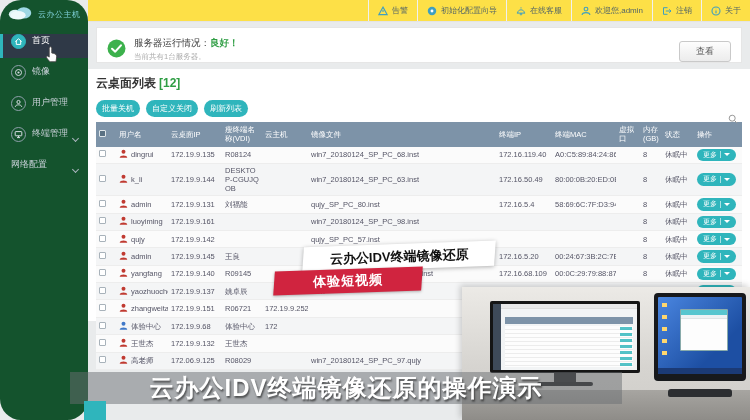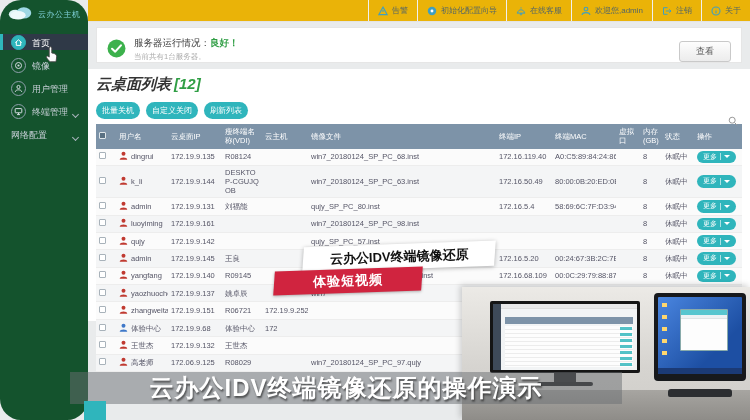--- a/index.html
+++ b/index.html
@@ -4,44 +4,44 @@
 <style>
   * { margin:0; padding:0; box-sizing:border-box; }
   body { font-family:"Liberation Sans","DejaVu Sans",sans-serif; background:#555; }
   .stage { position:relative; width:750px; height:420px; overflow:hidden; background:#e9ebec; }
 
   
   .sidebar { position:absolute; left:0; top:0; bottom:0; width:88px; background:#14532d; z-index:10;border-radius:21px; }
   .logo { height:28px; display:flex; align-items:center; padding-left:7px; gap:3px; }
   .logo-text { color:#7fd0d8; font-size:8px; letter-spacing:.5px; }
   .side-nav { margin-top:6px; }
-  .side-item { position:relative; display:flex; align-items:flex-end; gap:6px; padding-left:11px; height:16px; margin-bottom:7px; color:#c6cfd6; font-size:9px; cursor:pointer; }
+  .side-item { position:relative; display:flex; align-items:flex-start; gap:6px; padding-left:11px; height:24px; margin-bottom:7px; color:#c6cfd6; font-size:9px; cursor:pointer; }
   .side-item.active { background:#2f3947; border-left:3px solid #2fb5bc; padding-left:8px; color:#fff; }
   .side-icon { width:15px; height:15px; border:1px solid #8fa0ac; border-radius:50%; display:flex; align-items:center; justify-content:center; flex:0 0 auto; color:#d6dde2; }
   .side-item.active .side-icon { background:#2fb5bc; border-color:#2fb5bc; color:#fff; }
   .side-icon svg { stroke:currentColor; }
   .chev { display:none; position:absolute; right:10px; top:9px; width:5px; height:5px; border-right:1px solid #aab4bd; border-bottom:1px solid #aab4bd; transform:rotate(45deg); }
   .side-item.expandable .chev { display:block; }
   .hand { position:absolute; left:44px; top:46px; z-index:20; }
 
   
   .main { position:absolute; left:88px; right:0; top:0; bottom:0; background:#e9ebec; }
-  .topbar { height:22px; background:#eab308; border-bottom:1px solid #e4e4e4; display:flex; justify-content:flex-end; align-items:stretch; }
+  .topbar { height:22px; background:#fde047; border-bottom:1px solid #e4e4e4; display:flex; justify-content:flex-end; align-items:stretch; }
   .top-item { display:flex; align-items:center; gap:4px; padding:0 9px; border-left:1px solid #f0f0f0; font-size:8px; color:#566; cursor:pointer; }
   .top-item svg { display:block; }
 
   .status-strip { padding:5px 8px 4px; }
   .status-card { background:#fff; border:1px solid #e6e6e6; height:36px; display:flex; align-items:flex-end; padding:0 10px; gap:8px; }
   .status-line1 { font-size:9.5px; color:#444; }
   .good { color:#2f9e44; font-weight:bold; }
   .status-sub { font-size:7.5px; color:#aaa; margin-top:2px; }
   .view-btn { margin-left:auto; background:linear-gradient(#fdfdfd,#ececec); border:1px solid #c9c9c9; border-radius:3px; color:#555; font-size:9px; padding:3px 16px; cursor:pointer; }
 
   .content { background:#fff; margin-top:2px; padding:4px 8px 10px; height:252px; }
-  .list-title { font-size:15px; font-weight:bold; color:#333; margin:2px 0 5px;font-style:italic; }
+  .list-title { font-size:12px; font-weight:bold; color:#333; margin:2px 0 5px; }
   .list-title .lc { color:#2f9e44; margin-left:3px; }
   .toolbar-row { display:flex; align-items:center; margin-bottom:5px; }
   .pill { background:#2fb5bc; color:#fff; border:none; border-radius:10px; font-size:8px; padding:3px 6px; margin-right:6px; cursor:pointer; }
   .search { margin-left:auto; position:relative; }
   .search input { width:150px; height:16px; border:1px solid #ddd; border-radius:3px; font-size:7.5px; padding:0 18px 0 6px; color:#666; }
   .search input::placeholder { color:#b5b5b5; }
   .sicon { position:absolute; right:4px; top:3px; cursor:pointer; }
 
   table.grid { width:100%; border-collapse:collapse; table-layout:fixed; }
   .grid th { background:#7d93a8; color:#fff; font-weight:normal; font-size:7.5px; padding:3px; text-align:left; vertical-align:middle; line-height:1.25; }

